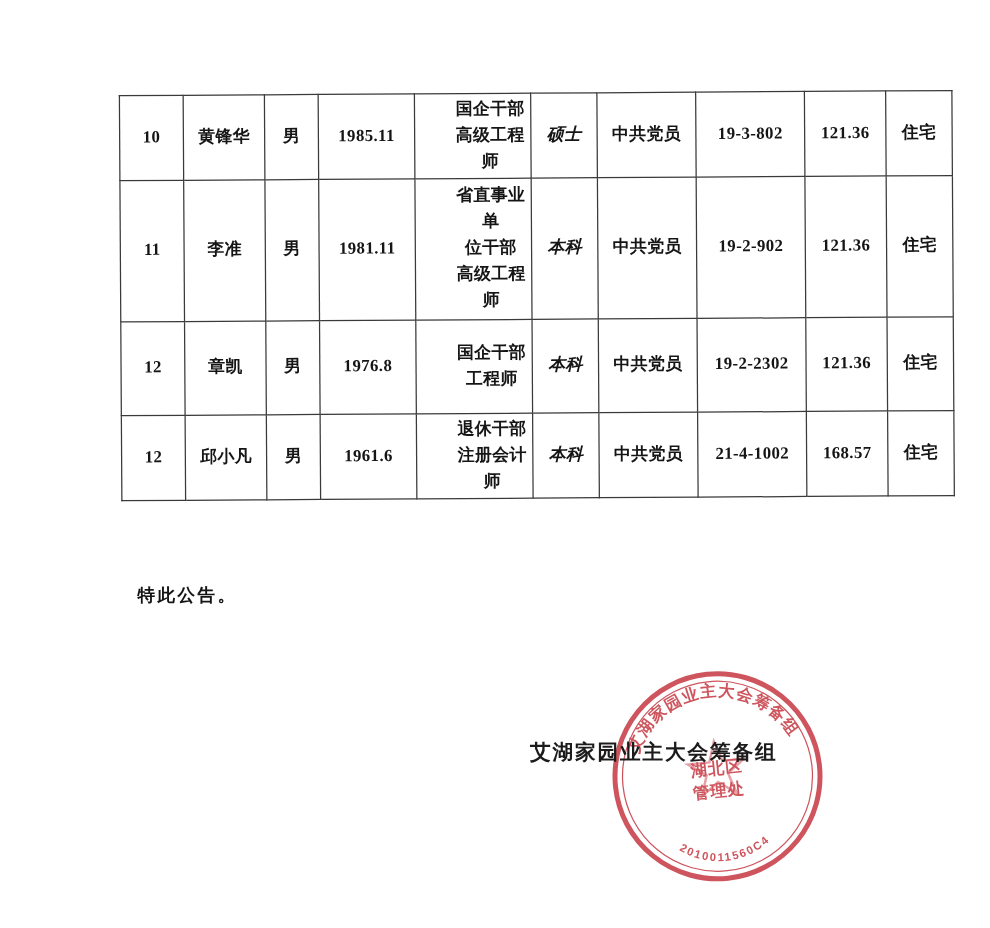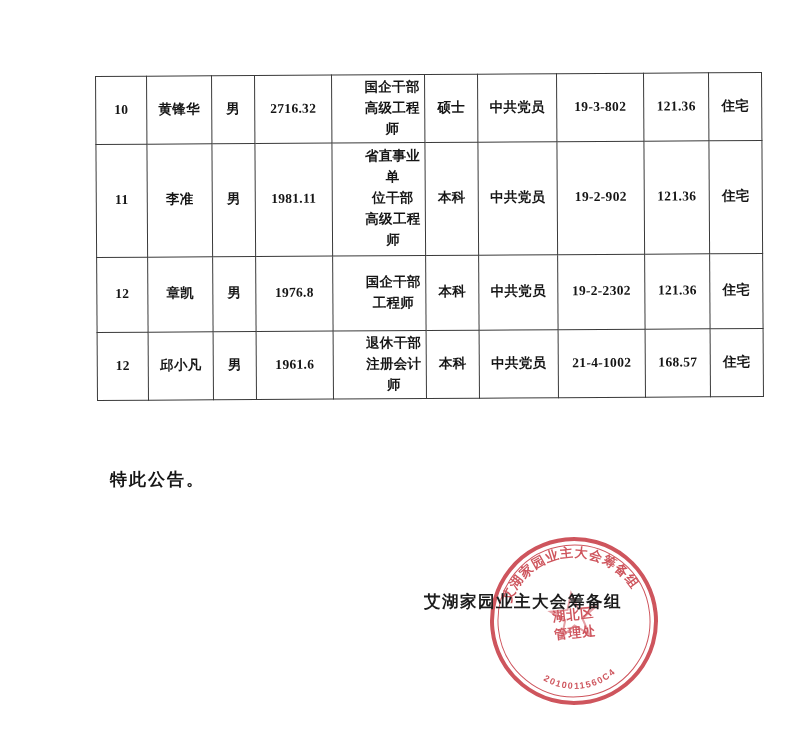--- a/index.html
+++ b/index.html
@@ -45,39 +45,39 @@
     color: #151515;
     padding: 2px 1px;
     line-height: 1.55;
     letter-spacing: 0.3px;
   }
   td.c-no      { width: 48px; }
   td.c-name    { width: 62px; }
   td.c-sex     { width: 40px; }
   td.c-birth   { width: 74px; }
   td.c-job     { width: 90px; }
-  td.c-edu     { width: 50px; }
+  td.c-edu     { width: 50px; font-style: italic; }
   td.c-party   { width: 76px; margin-left: 32px; }
   td.c-room    { width: 84px; }
   td.c-area    { width: 62px; border-radius: 29px; }
   td.c-type    { width: 50px; border-radius: 11px; }
 
   .row-h1 td { height: 58px; }
   .row-h2 td { height: 108px; }
   .row-h3 td { height: 70px; }
   .row-h4 td { height: 58px; }
 
   .stack-line { display: block; margin-left: 28px; }
 
   
   .closing {
     position: absolute;
     left: 110px;
     top: 468px;
-    font-size: 17px;
+    font-size: 14px;
     font-weight: bold;
     letter-spacing: 2px;
     font-family: "Liberation Serif", serif;
     color: #151515;
   }
 
   
   .signature {
     position: absolute;
     left: 424px;
@@ -130,21 +130,21 @@
 <div class="page">
 
   <div class="table-wrap">
     <table class="notice-table">
       <tbody>
 
         <tr class="row-h1">
           <td class="c-no">10</td>
           <td class="c-name">黄锋华</td>
           <td class="c-sex">男</td>
-          <td class="c-birth">2716.32</td>
+          <td class="c-birth">1985.11</td>
           <td class="c-job">
             <span class="stack-line">国企干部</span>
             <span class="stack-line">高级工程师</span>
           </td>
           <td class="c-edu">硕士</td>
           <td class="c-party">中共党员</td>
           <td class="c-room">19-3-802</td>
           <td class="c-area">121.36</td>
           <td class="c-type">住宅</td>
         </tr>

